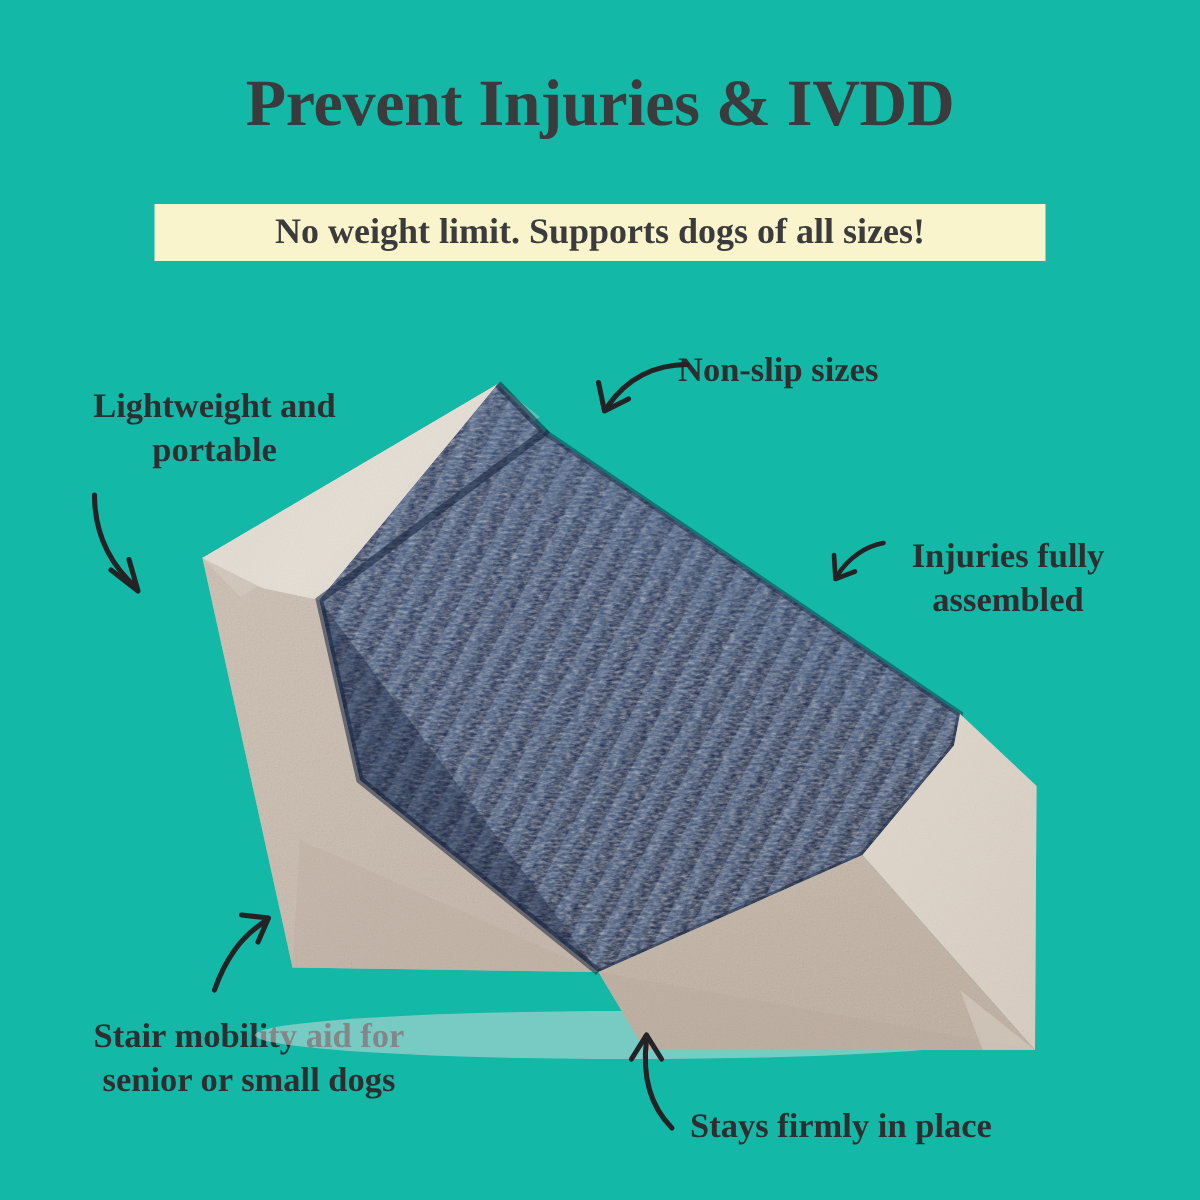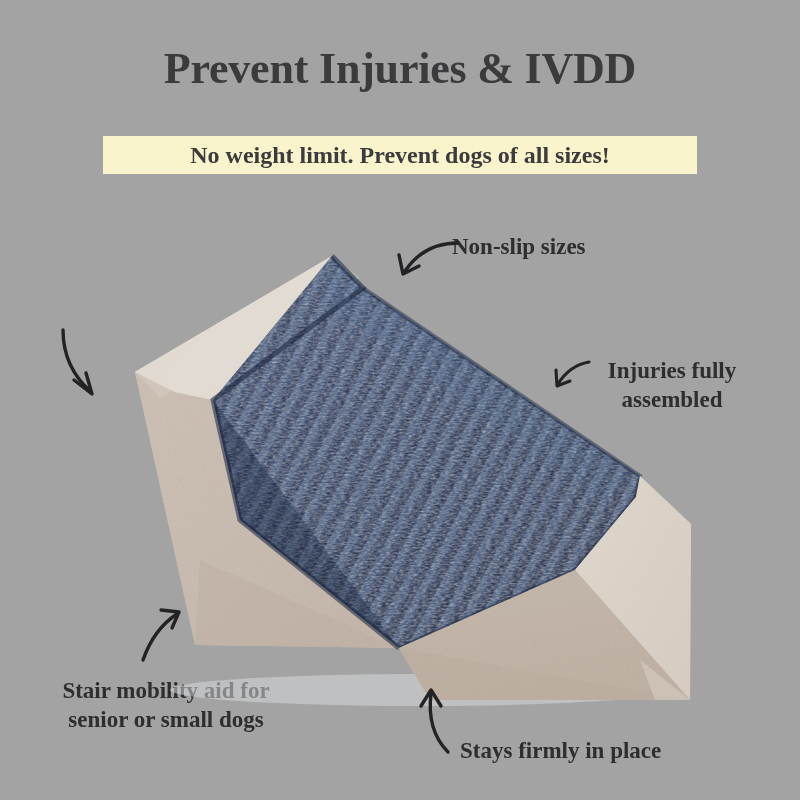--- a/index.html
+++ b/index.html
@@ -10,21 +10,21 @@
     width: 800px;
     height: 800px;
     background: #f7f8fa;
     font-family: "Liberation Serif", "DejaVu Serif", serif;
     overflow: hidden;
   }
   #stage {
     position: relative;
     width: 800px;
     height: 800px;
-    background: #a3a3a3;
+    background: #14b8a6;
   }
 
   
   .title {
     position: absolute;
     left: 0;
     top: 46px;
     width: 800px;
     text-align: center;
     font-size: 44px;
@@ -85,21 +85,21 @@
   .product-layer { z-index: 3; }
 </style>
 </head>
 <body>
 
 <div id="stage">
 
   <div class="title">Prevent Injuries &amp; IVDD</div>
 
   <div class="highlight-bar"></div>
-  <div class="highlight-text">No weight limit. Prevent dogs of all sizes!</div>
+  <div class="highlight-text">No weight limit. Supports dogs of all sizes!</div>
 
   <svg class="product-layer" viewBox="0 0 800 800" xmlns="http://www.w3.org/2000/svg">
     <defs>
 
       <filter id="foamGrain" x="-10%" y="-10%" width="120%" height="120%">
         <feTurbulence type="fractalNoise" baseFrequency="0.85" numOctaves="4" seed="7" result="n"></feTurbulence>
         <feColorMatrix in="n" type="saturate" values="0" result="ng"></feColorMatrix>
         <feComponentTransfer in="ng" result="nc">
           <feFuncA type="linear" slope="0.38" intercept="0"></feFuncA>
         </feComponentTransfer>
@@ -236,20 +236,22 @@
         <path d="M161,610 L179,612 L172,628" fill="none"></path>
       </g>
 
       <g>
         <path d="M448,752 C434,738 428,718 431,693"></path>
         <path d="M421,706 L431,690 L441,706" fill="none"></path>
       </g>
     </g>
   </svg>
 
+  <div class="callout c-lightweight">Lightweight and
+portable</div>
 
   <div class="callout c-nonslip">Non-slip sizes</div>
 
   <div class="callout c-arrives">Injuries fully
 assembled</div>
 
   <div class="callout c-stair">Stair mobility aid for
 senior or small dogs</div>
 
   <div class="callout c-stays">Stays firmly in place</div>

